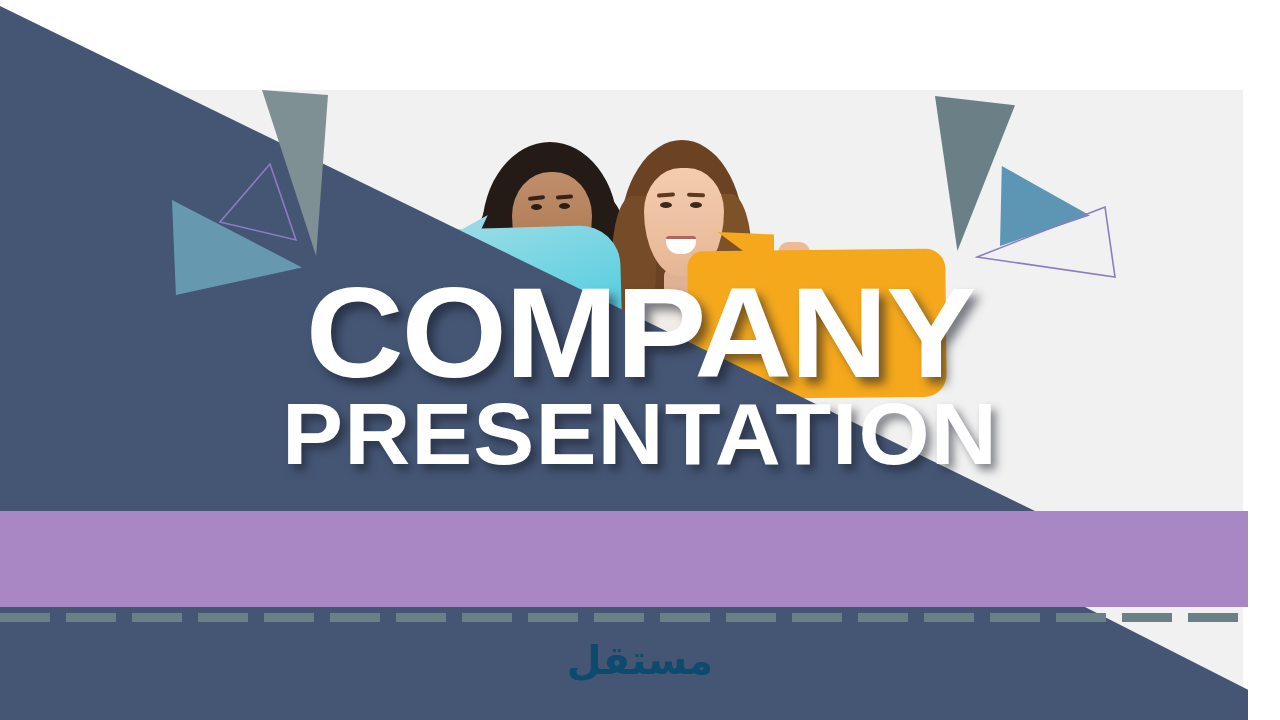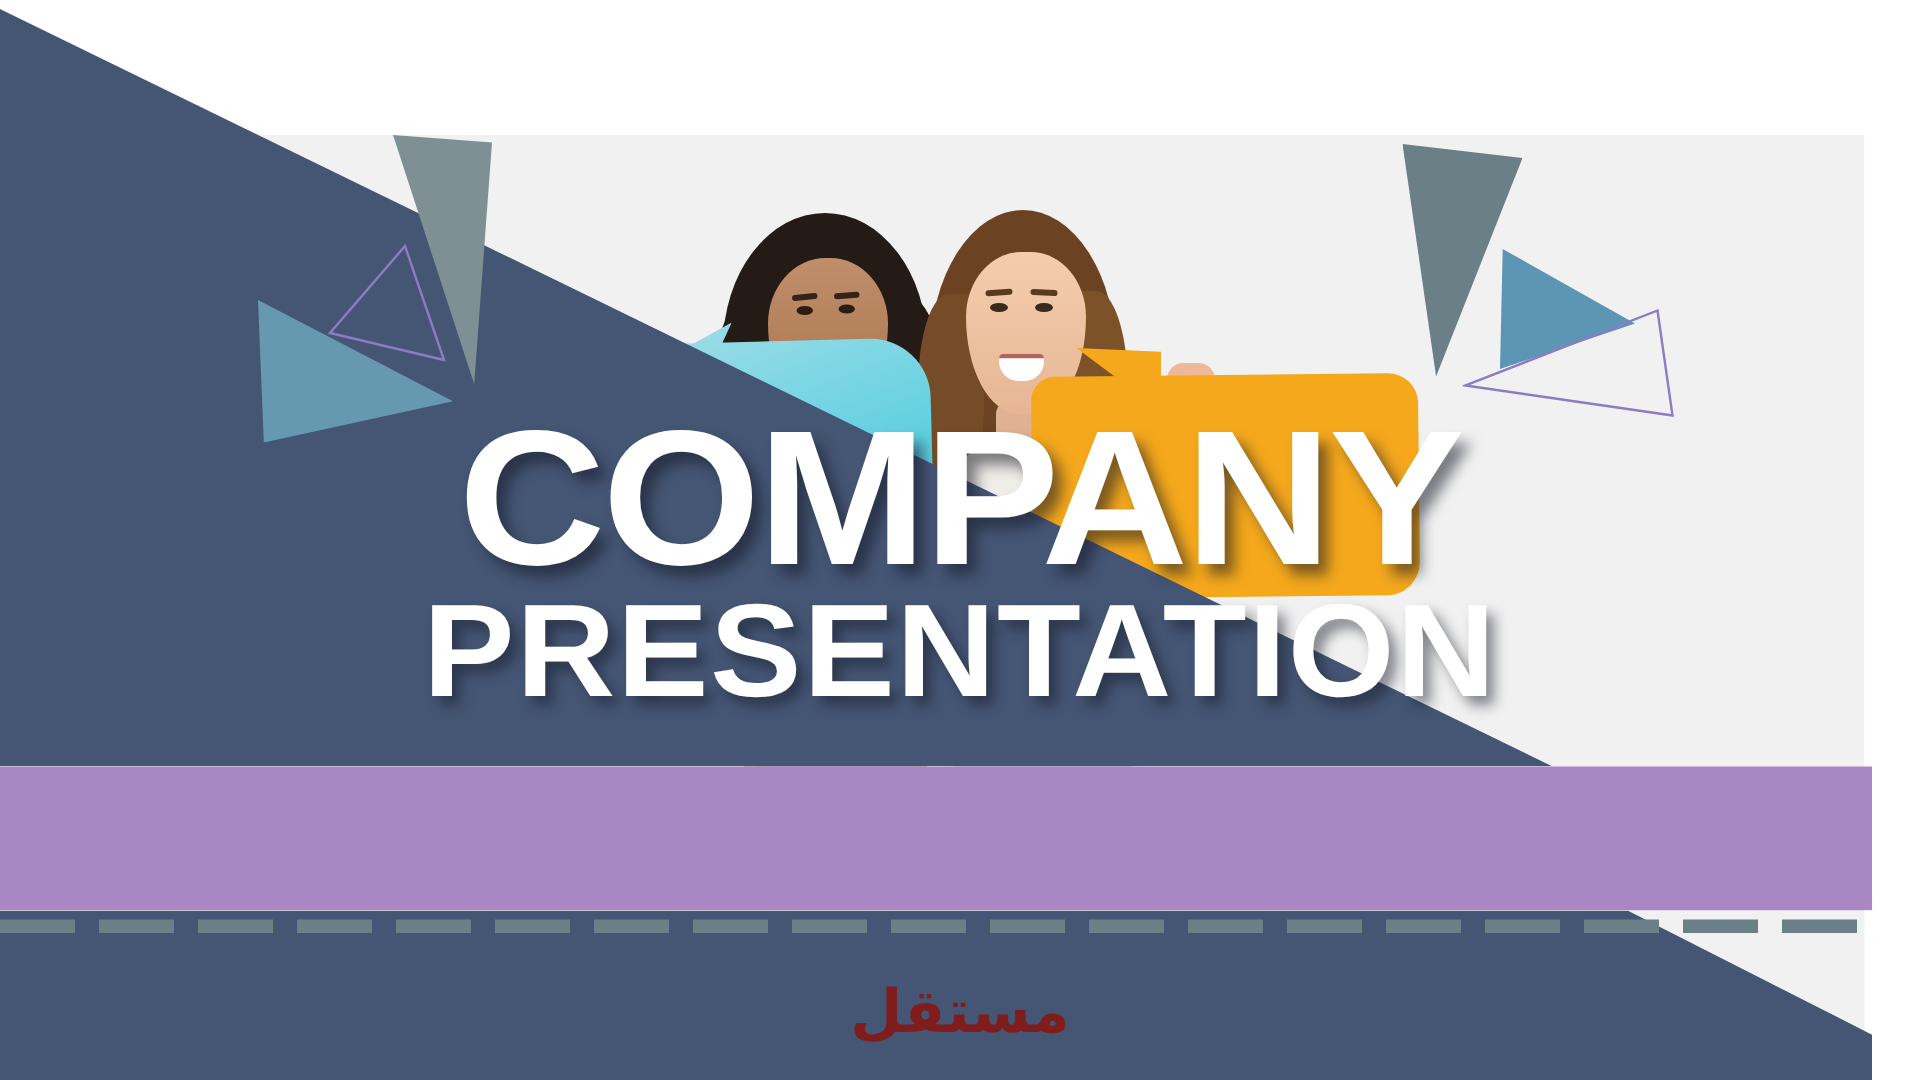--- a/index.html
+++ b/index.html
@@ -206,21 +206,21 @@
 
   
   .watermark{
     position:absolute;left:0;top:640px;width:1280px;
     text-align:center;color:#8e9bb2;
     pointer-events:none;
   }
   .wm-ar{
     font-family:"DejaVu Sans",sans-serif;
     font-size:40px;font-weight:bold;line-height:1;
-    direction:rtl;margin:15px;color:#7f1d1d;
+    direction:rtl;margin:0;color:#0c4a6e;
   }
   .wm-en{
     font-family:"Liberation Sans",sans-serif;
     font-size:30px;font-weight:bold;line-height:1.05;
     margin:4px 0 0 0;letter-spacing:0.5px;color:#8e9bb2;
   }
 </style>
 </head>
 <body>
 

